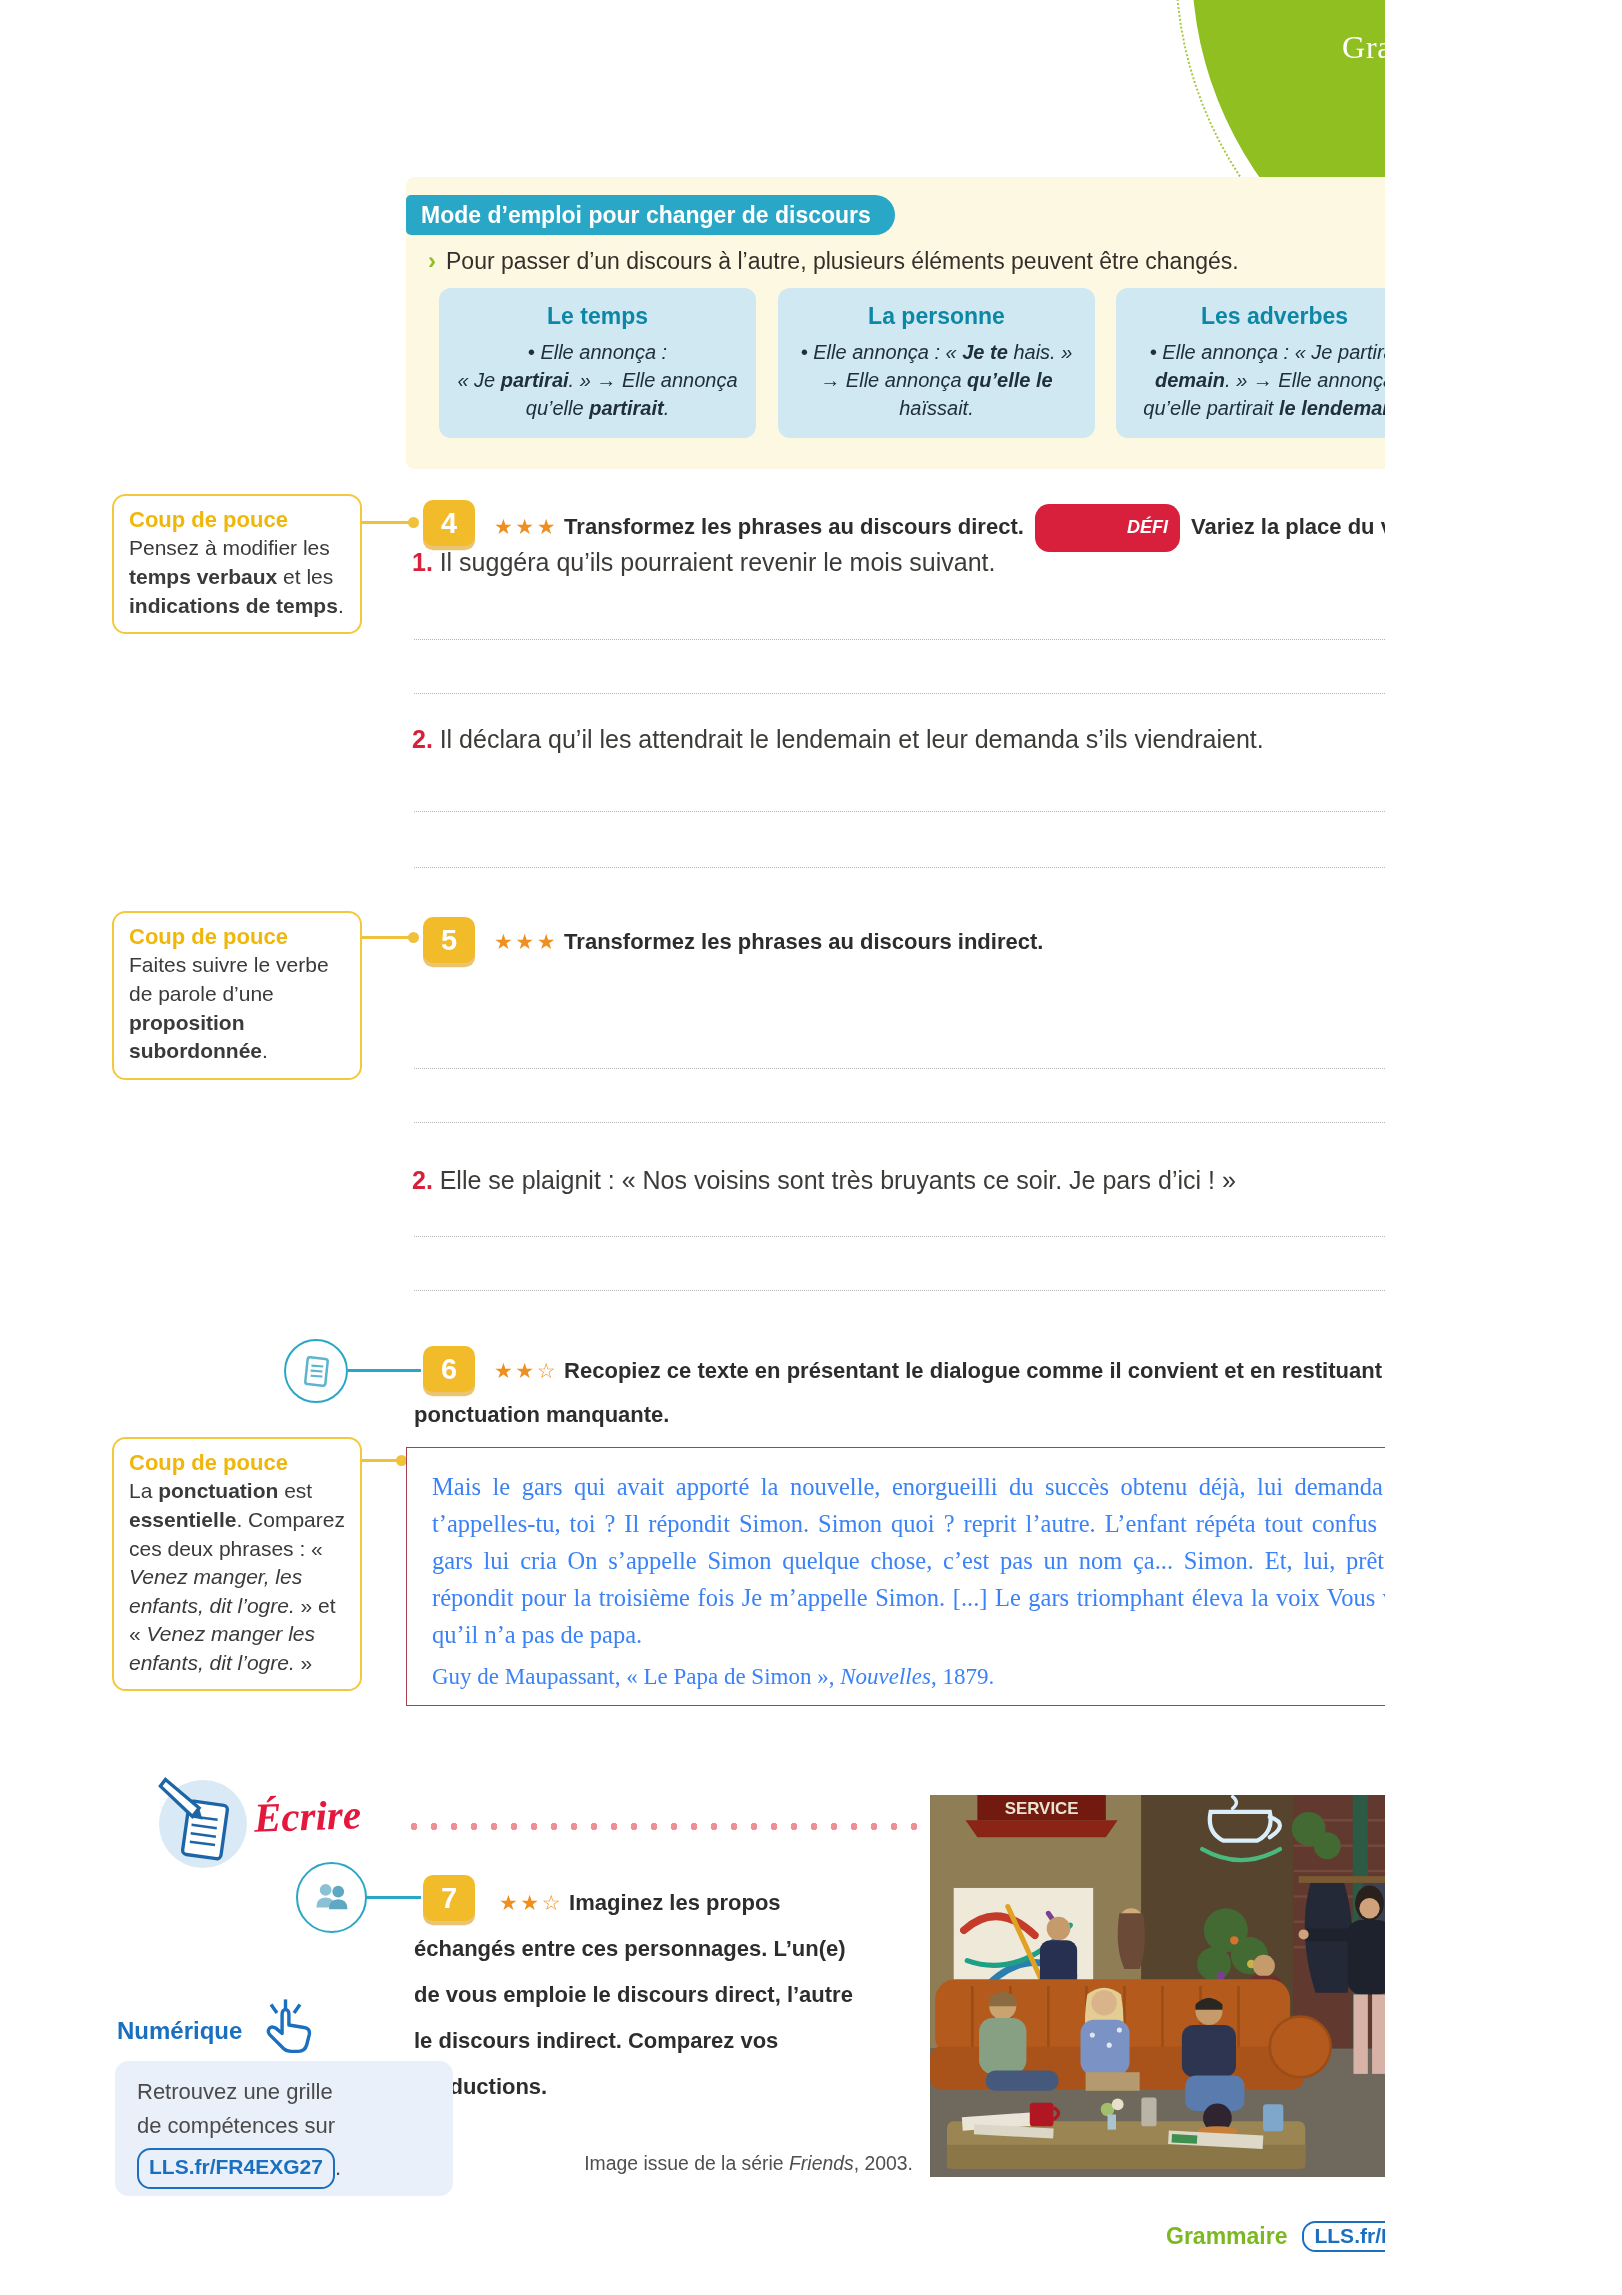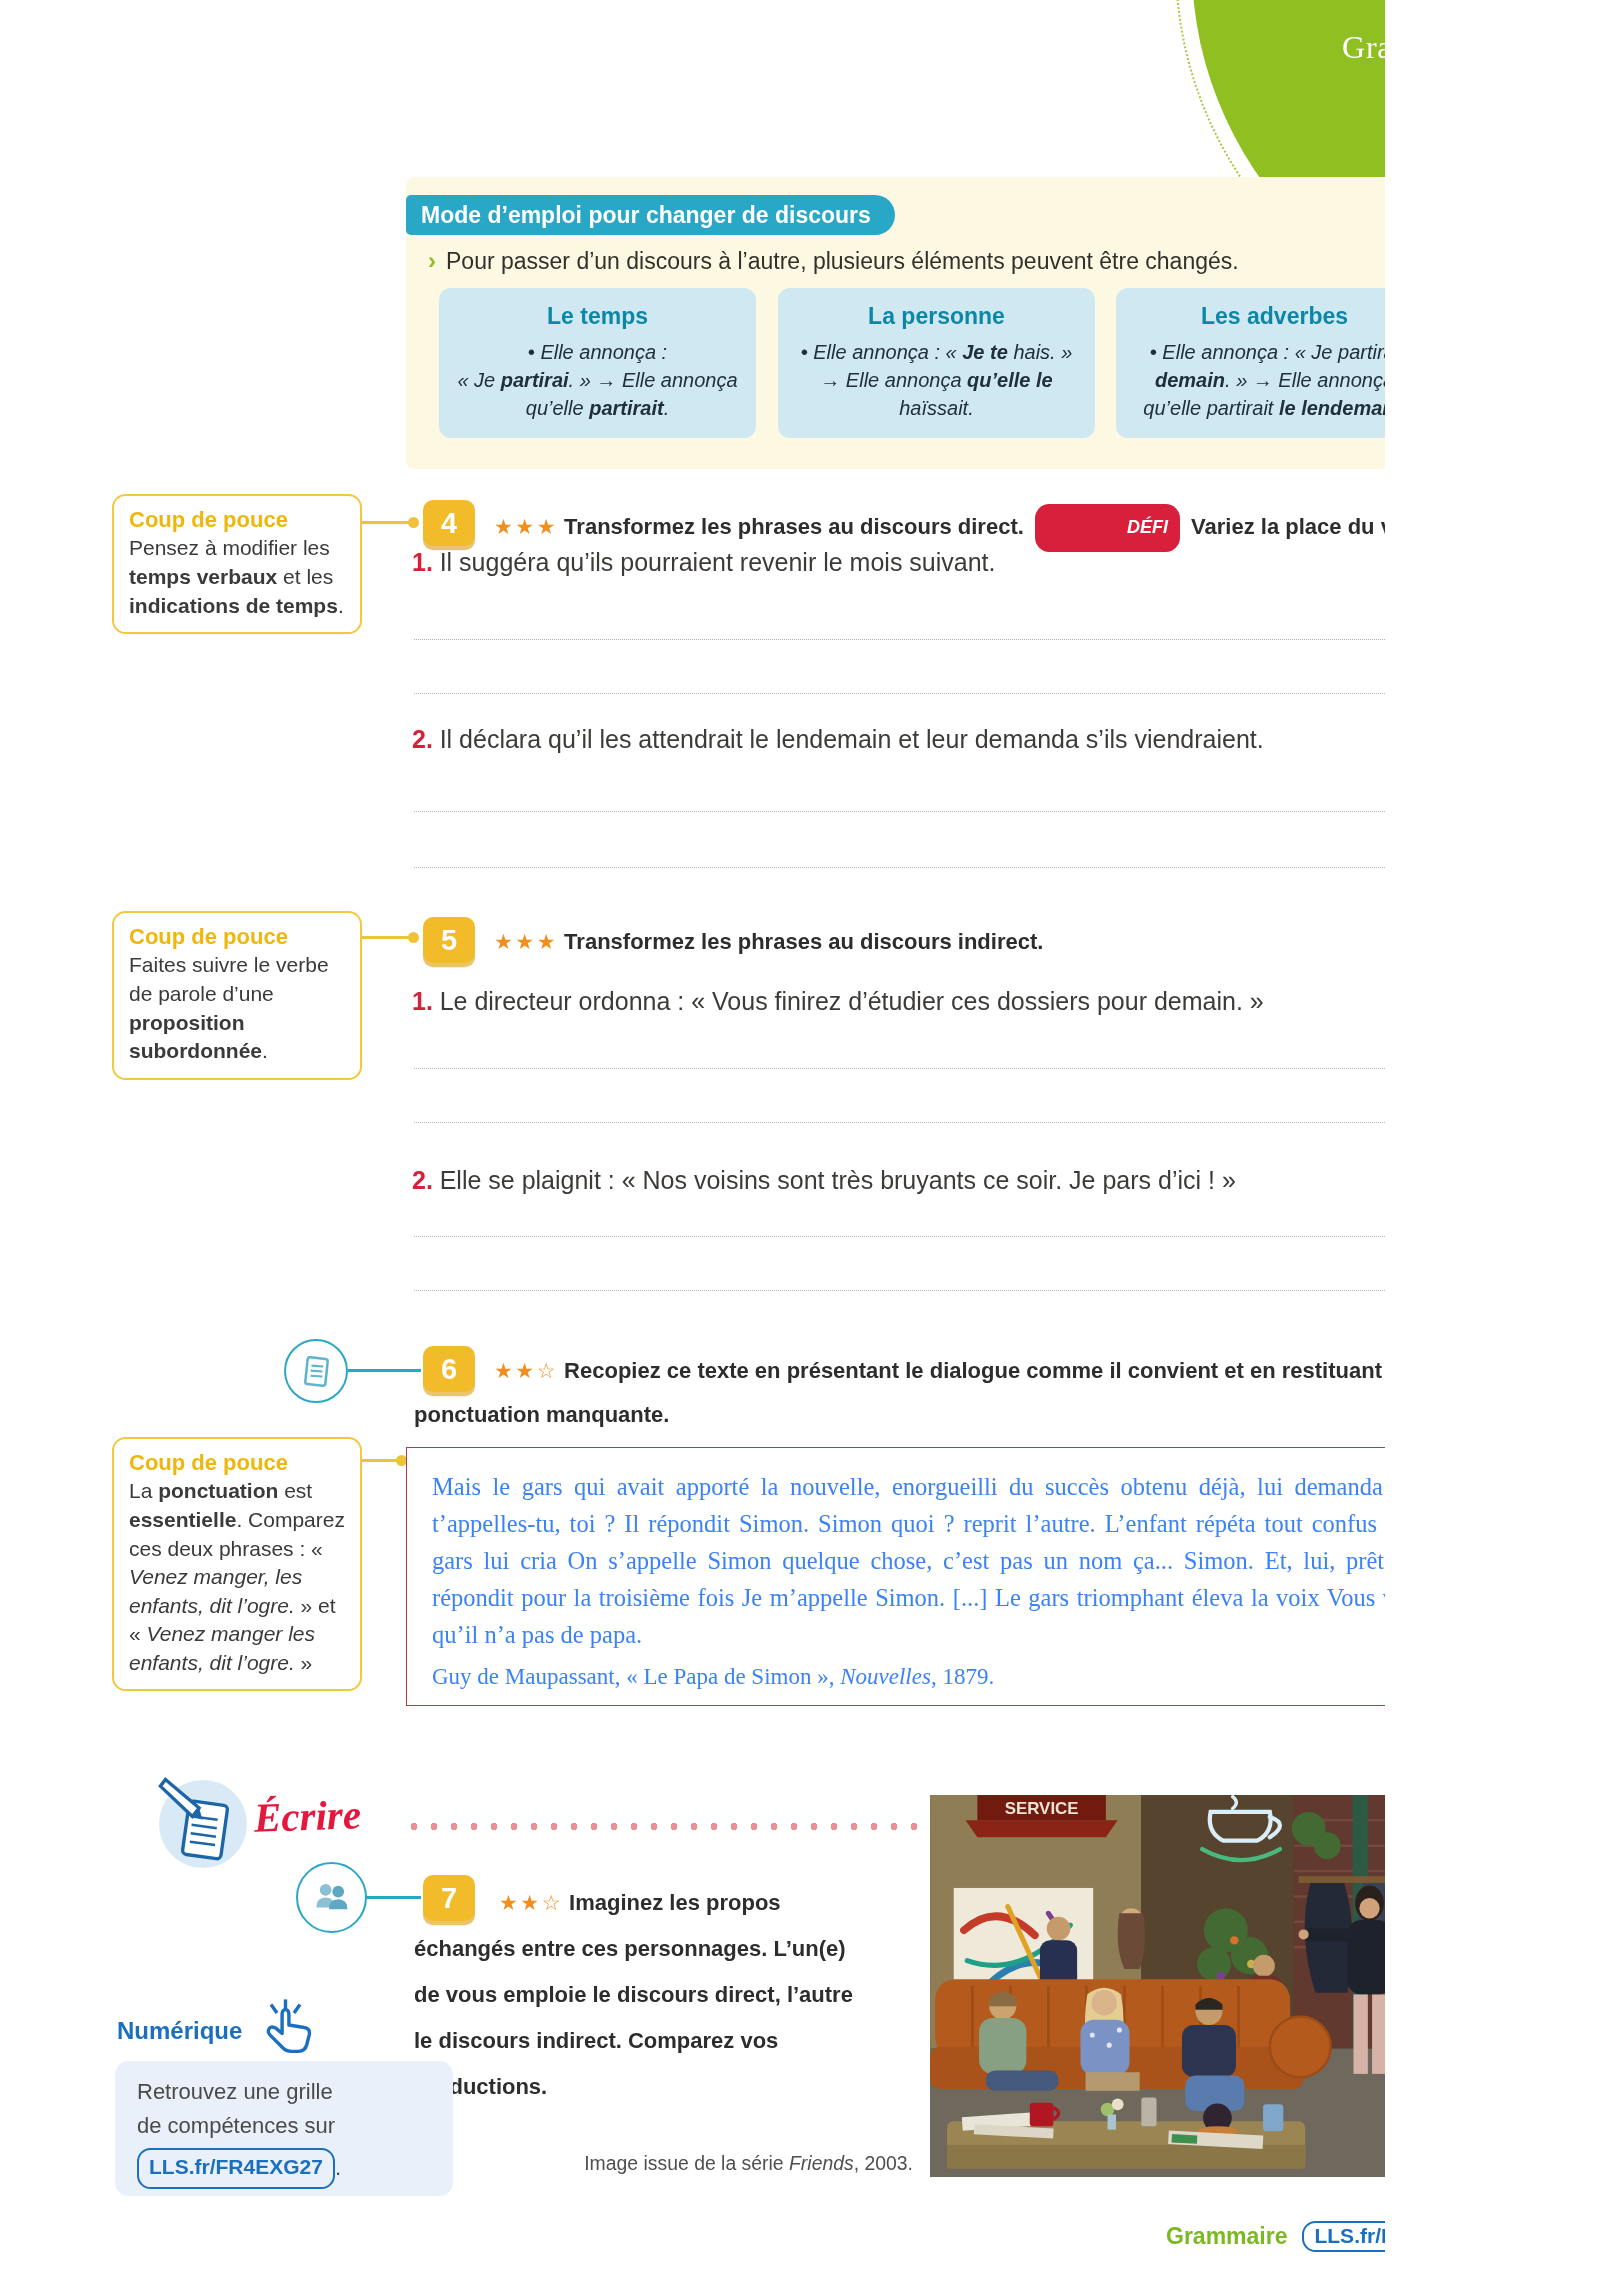--- a/index.html
+++ b/index.html
@@ -134,23 +134,20 @@
 
   <div class="tip" style="top:911px;">
     <div class="tip-title">Coup de pouce</div>
     <div>Faites suivre le verbe de parole d’une <b>proposition subordonnée</b>.</div>
   </div>
   <div class="conn" style="left:362px; top:936px; width:54px;"></div>
   <div class="badge" style="left:423px; top:917px;">5</div>
   <div class="ex-heading" style="left:414px; top:920px; width:1166px; text-indent:80px;">
     <span class="stars">★★★</span>
     <span>Transformez les phrases au discours indirect.</span>
-  </div>
-  <div class="item" style="left:412px; top:987px;">
-    <span class="n">1.</span><span>Le directeur ordonna : « Vous finirez d’étudier ces dossiers pour demain. »</span>
   </div>
   <div class="answer-line" style="top:1068px;"></div>
   <div class="answer-line" style="top:1122px;"></div>
   <div class="item" style="left:412px; top:1166px;">
     <span class="n">2.</span><span>Elle se plaignit : « Nos voisins sont très bruyants ce soir. Je pars d’ici ! »</span>
   </div>
   <div class="answer-line" style="top:1236px;"></div>
   <div class="answer-line" style="top:1290px;"></div>
 
   <div class="task-circle" style="left:284px; top:1339px; width:64px; height:64px;">

